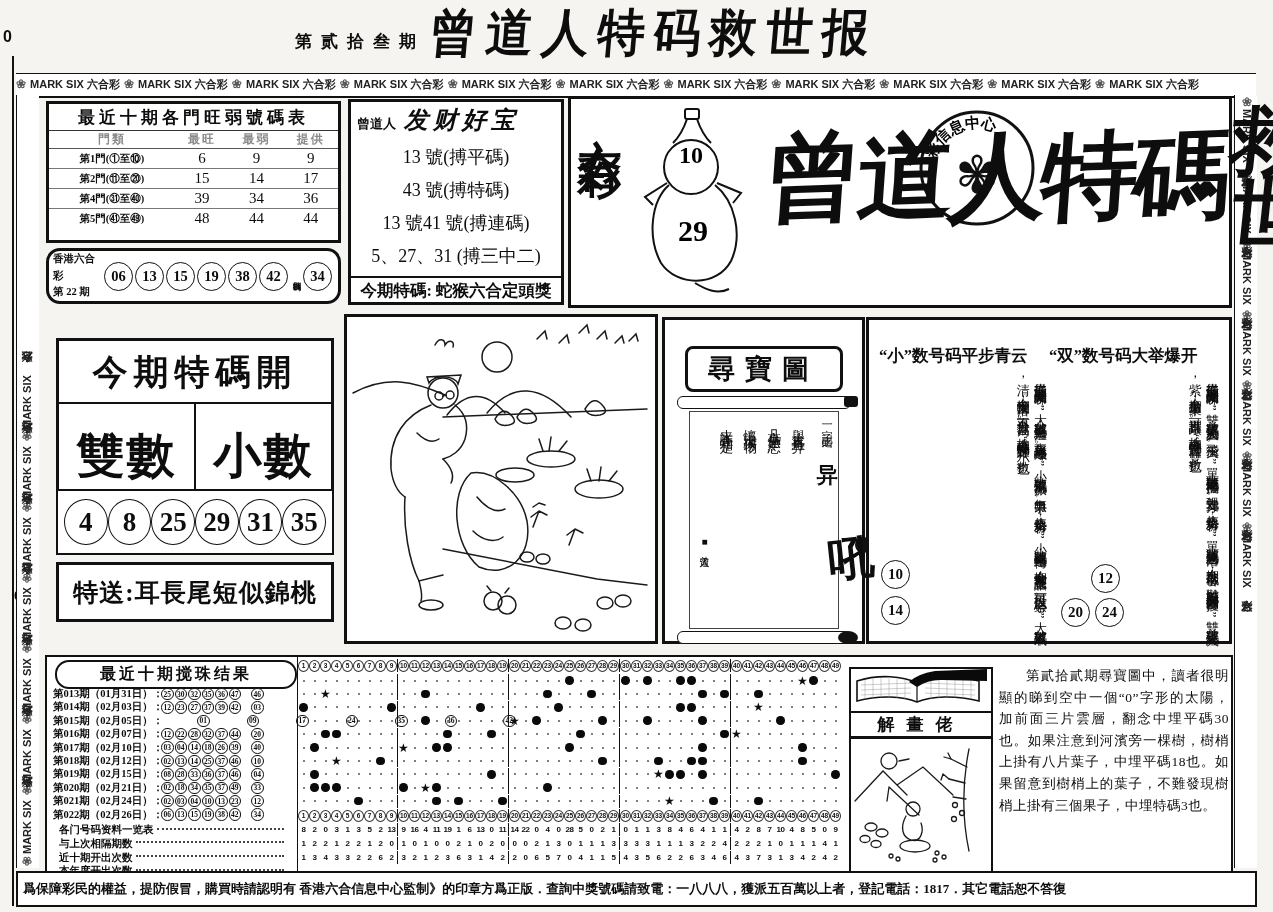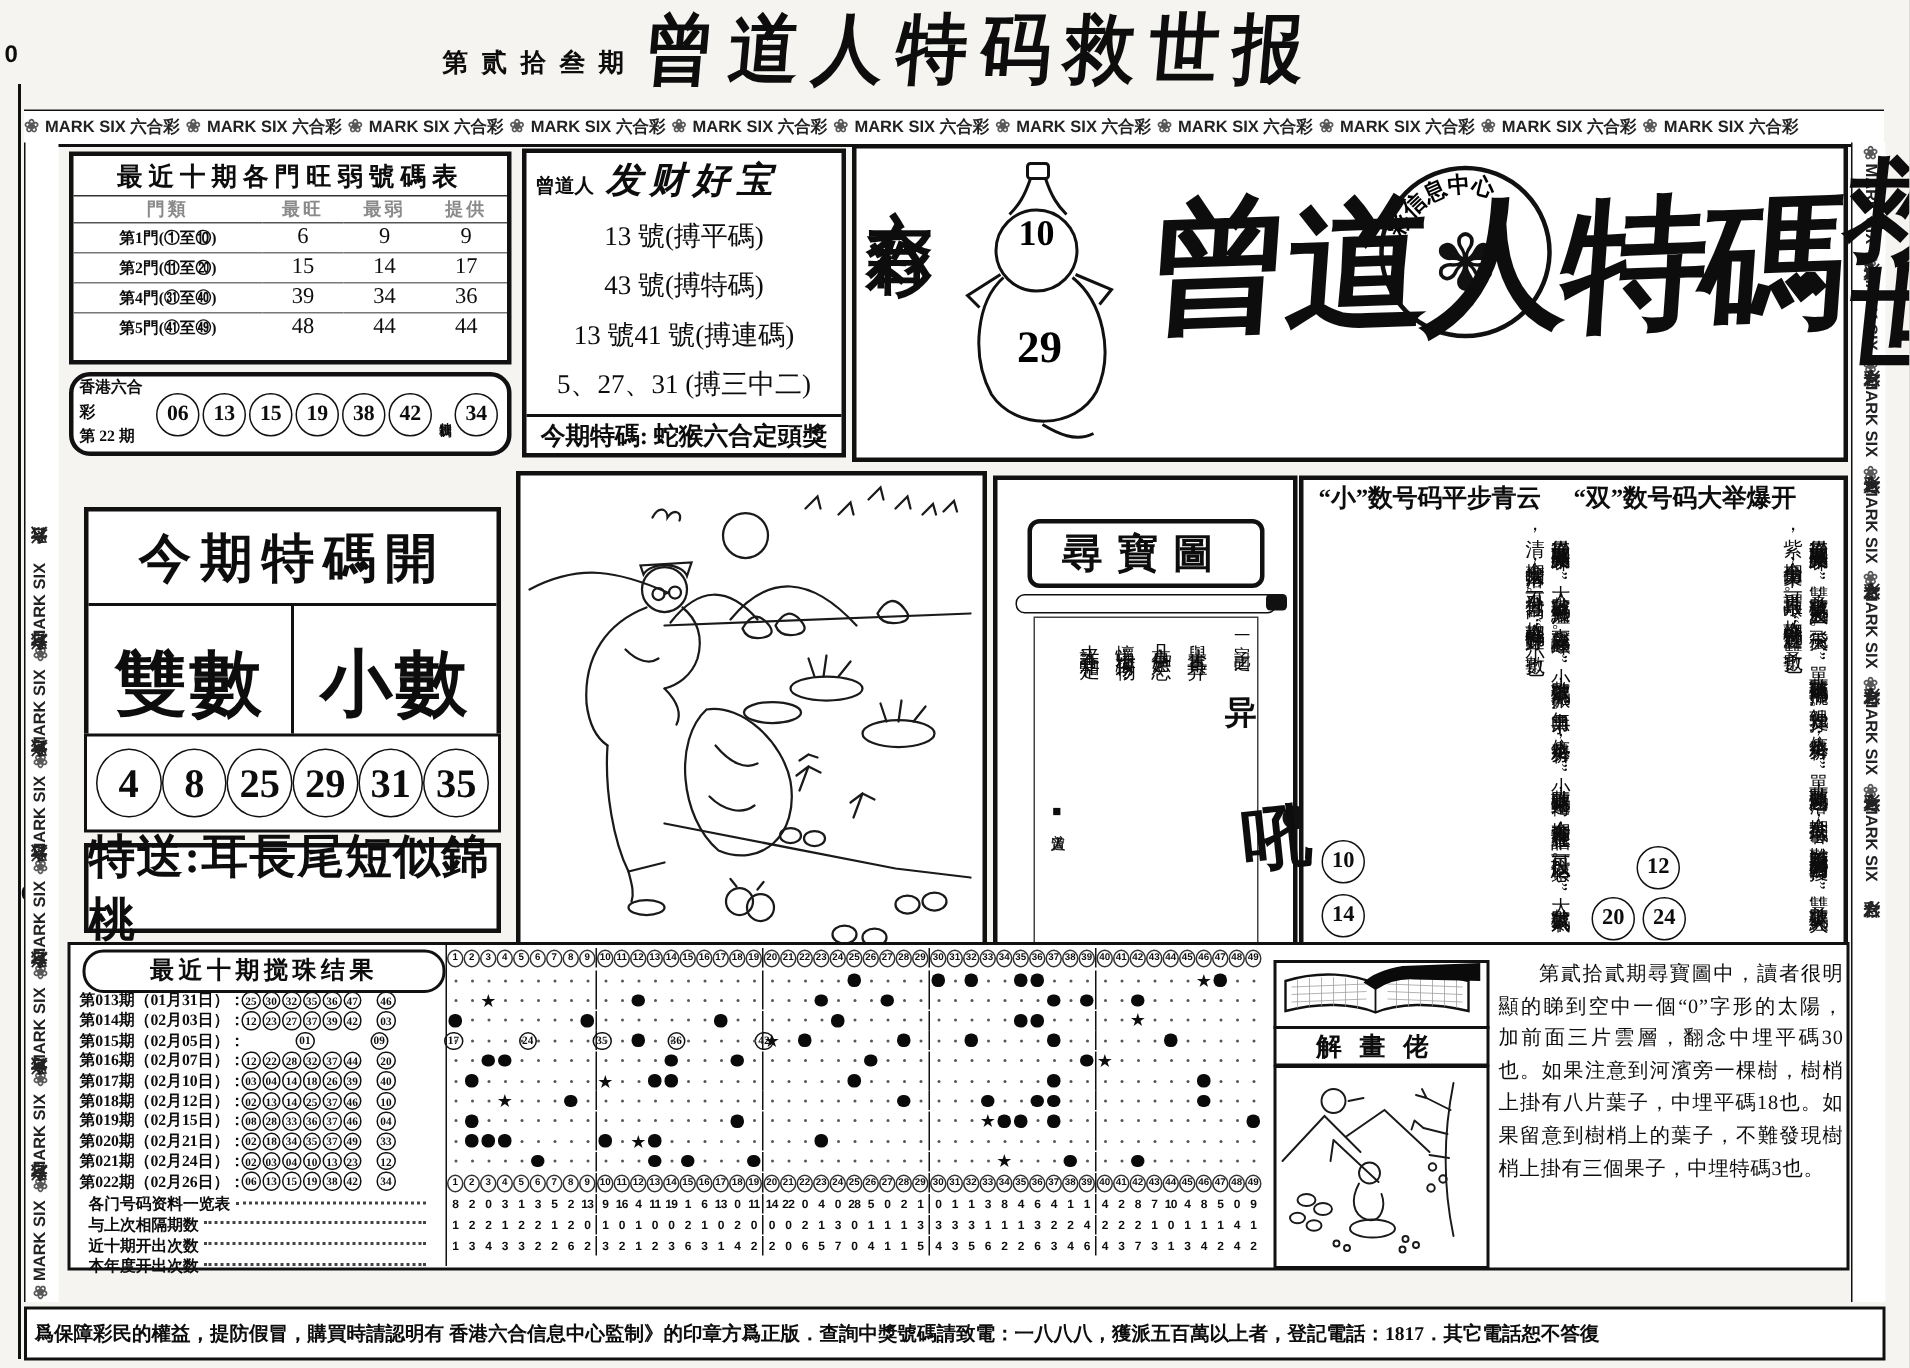--- a/index.html
+++ b/index.html
@@ -55,47 +55,47 @@
   #seal{left:345px;top:8px;z-index:1;}
   
   #predict{left:56px;top:306px;width:278px;height:176px;border:3px solid #111;margin-top:32px;}
   #predict .hd{font-size:35px;font-weight:900;text-align:center;letter-spacing:6px;padding:8px 0 6px;border-bottom:2.5px solid #111;}
   #predict .cells{display:flex;height:103px;}
   #predict .cells div{flex:1;display:flex;align-items:center;justify-content:center;font-size:48px;font-weight:900;letter-spacing:2px;}
   #predict .cells div:first-child{border-right:2.5px solid #111;}
   #prednums{left:56px;top:489px;width:278px;height:66px;border:2.5px solid #111;display:flex;align-items:center;justify-content:space-around;padding:0 6px;}
   .prednum{width:44px;height:46px;font-size:27px;font-weight:bold;border-width:1.2px;}
   #special-send{left:56px;top:562px;width:278px;height:60px;border:3.5px solid #111;display:flex;align-items:center;justify-content:center;
-     font-size:31px;font-weight:900;letter-spacing:1px;}
+     font-size:25px;font-weight:900;letter-spacing:1px;}
   
   #picture{left:344px;top:314px;width:314px;height:330px;border:3px solid #111;}
   
   #scroll{left:662px;top:317px;width:203px;height:327px;border:3px solid #111;}
   #scroll .tt{margin:26px auto 4px;width:152px;height:40px;border:3.5px solid #111;border-radius:8px;
      display:flex;align-items:center;justify-content:center;font-size:27px;font-weight:900;letter-spacing:10px;}
   .roller{position:relative;margin:2px auto;width:172px;height:11px;border:1.5px solid #111;border-radius:6px;background:#fff;}
   .roller .cap{position:absolute;right:-8px;top:-1px;width:14px;height:11px;background:#111;border-radius:3px;}
   .roller.bot .cap{width:20px;height:13px;border-radius:50%;}
   #scroll .paper{margin:2px auto;width:150px;height:218px;border:1.5px solid #444;padding:6px 4px;box-sizing:border-box;}
   #scroll .vtext{writing-mode:vertical-rl;height:100%;font-size:13.5px;line-height:1.55;letter-spacing:3px;}
   #scroll .vtext p{margin:0 3px;}
   #scroll .intro span{font-size:11px;}
   #scroll .intro b{font-size:21px;}
   #scroll .sig{padding-top:118px;font-size:10px;letter-spacing:1px;}
   #scroll .hanger{position:absolute;right:-9px;bottom:88px;width:12px;height:12px;border:2px solid #111;border-radius:50%;background:#111;}
   
   #articles{left:866px;top:317px;width:366px;height:327px;border:3px solid #111;}
-  #articles .heads{display:flex;padding:1px 10px 2px;font-family:Liberation Serif, serif;}
+  #articles .heads{display:flex;padding:25px 10px 2px;font-family:Liberation Serif, serif;}
   #articles .heads div{flex:1;font-size:16.5px;font-weight:900;white-space:nowrap;}
   #articles .bodies{display:flex;padding:4px 8px;}
   #articles .vcol{writing-mode:vertical-rl;height:262px;width:172px;font-size:13px;line-height:1.32;letter-spacing:1px;}
   .artcirc{position:absolute;width:29px;height:29px;font-size:15px;z-index:2;}
   .decor-char{position:absolute;left:828px;top:528px;font-size:46px;font-weight:900;z-index:3;transform:rotate(-6deg);}
   
-  #results{left:45px;top:628px;width:1188px;height:219px;border:2.5px solid #111;}
+  #results{left:45px;top:655px;width:1188px;height:219px;border:2.5px solid #111;}
   #results .cap{position:absolute;left:8px;top:3px;width:238px;height:25px;border:2.5px solid #111;border-radius:14px;
      display:flex;align-items:center;justify-content:center;font-size:16px;font-weight:900;letter-spacing:3px;}
   .drawrow{position:absolute;left:6px;height:14px;display:flex;align-items:center;white-space:nowrap;}
   .drawrow .plbl{font-size:10.5px;font-weight:bold;width:108px;letter-spacing:0;}
   .mini{width:12.5px;height:12.5px;font-size:7.5px;border-width:1px;margin-right:1px;}
   .mini.spec{margin-left:9px;}
   .statlbl{position:absolute;left:12px;height:14px;display:flex;align-items:center;font-size:10.5px;font-weight:bold;width:228px;}
   .statlbl .leader{flex:1;border-bottom:2px dotted #444;margin:0 3px 3px;}
   #grid{position:absolute;left:250px;top:0;width:547px;height:214px;border-left:1.5px solid #111;}
   .grow{position:absolute;left:0;display:flex;height:13px;align-items:center;}

